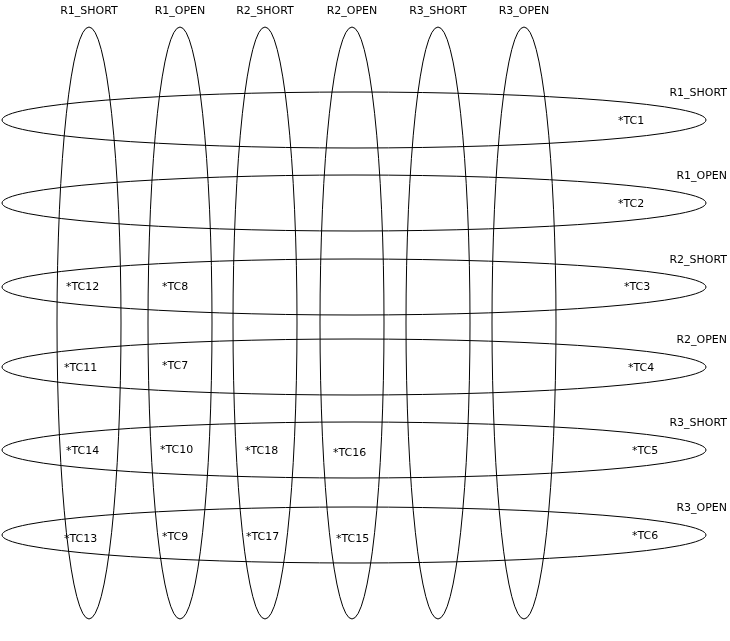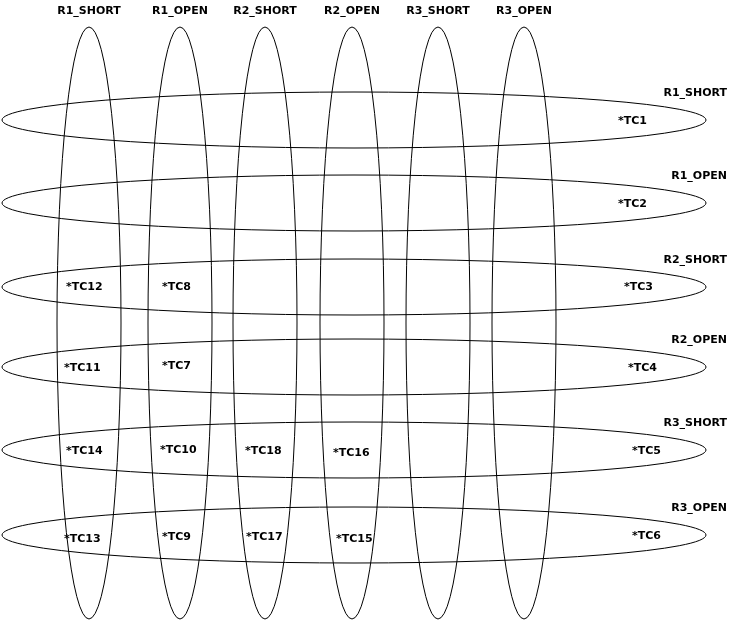--- a/index.html
+++ b/index.html
@@ -7,21 +7,20 @@
     padding: 0;
     background: #ffffff;
   }
   .stage {
     position: relative;
     width: 730px;
     height: 641px;
     background: #ffffff;
     font-family: "DejaVu Sans", sans-serif;
     overflow: hidden;
-    font-weight: bold;
   }
   svg {
     display: block;
   }
   svg text {
     font-family: "DejaVu Sans", sans-serif;
     fill: #000000;
   }
   .hdr { font-size: 11px; }
   .tc  { font-size: 11px; }

